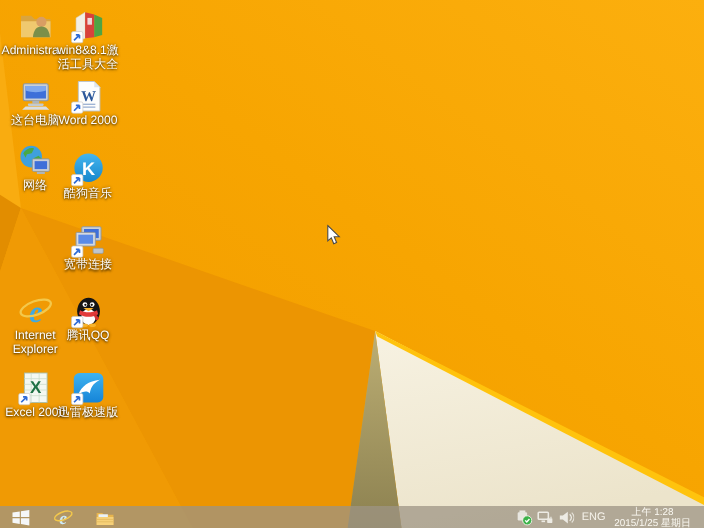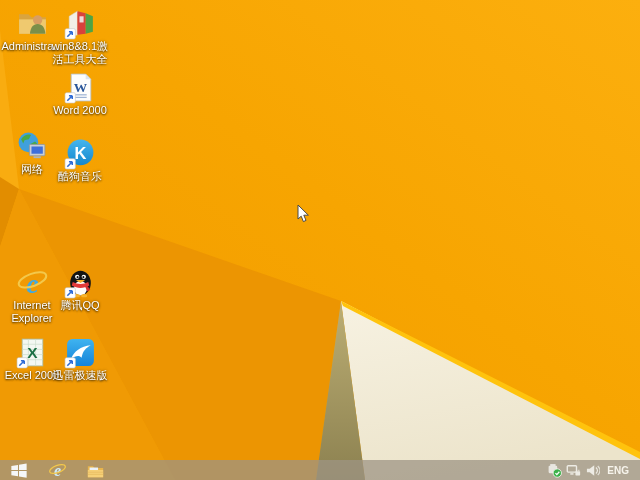--- a/index.html
+++ b/index.html
@@ -9,21 +9,21 @@
   
   .icon-cell{position:absolute;width:62px;text-align:center;cursor:default;z-index:2;}
   .icon-art{display:block;margin:0 auto;width:33px;height:33px;}
   .icon-label{color:#fff;font-size:11px;line-height:13px;
               text-shadow:0 1px 2px rgba(0,0,0,.7),0 0 3px rgba(0,0,0,.45);
               white-space:nowrap;}
   
   .taskbar{position:absolute;left:0;bottom:0;width:640px;height:20px;
            background:rgba(158,148,132,.75);display:flex;align-items:center;z-index:5;}
   .tb-btn{width:38px;height:20px;display:flex;align-items:center;justify-content:center;}
-  .tray{margin-left:auto;display:flex;align-items:center;padding-right:5px;font-weight:bold;}
+  .tray{margin-left:auto;display:flex;align-items:center;padding-right:12px;}
   .tray-icon{width:15px;height:15px;margin:0 2px;display:block;}
   .lang{color:#F7F4EC;font-size:10px;margin:0 6px 0 5px;}
   .clock{color:#FBF9F2;font-size:9px;line-height:10px;text-align:center;margin-left:2px;min-width:68px;}
   .cursor{position:absolute;left:297px;top:204px;z-index:4;}
 </style>
 </head>
 <body>
 
 <div class="screen">
 
@@ -70,20 +70,32 @@
       <polygon points="13,4 21,6 21,26 13,27" fill="#D8423C"></polygon>
       <rect x="15" y="9" width="4" height="6" fill="#F5F5F5" opacity="0.85"></rect>
       <polygon points="21,6 28,9 28,24 21,26" fill="#4FA345"></polygon>
       <rect x="1" y="21" width="10" height="10" rx="1.5" fill="#fff" stroke="#C8C8C8" stroke-width="0.6"></rect>
       <path d="M3.2 28.8L8 24M8 24H4.8M8 24v3.2" stroke="#2E6BD6" stroke-width="1.5" fill="none"></path>
     </svg>
     <div class="icon-label">win8&amp;8.1激</div>
     <div class="icon-label">活工具大全</div>
   </div>
 
+  <div class="icon-cell" style="left:1px;top:71px">
+    <svg class="icon-art" viewBox="0 0 32 32">
+      <rect x="5" y="5" width="22" height="15" rx="1.5" fill="#C9CFD6" stroke="#8E979E" stroke-width="1"></rect>
+      <rect x="7" y="7" width="18" height="11" fill="#3E6FD9"></rect>
+      <path d="M7 7h18v4c-6 2-12 2-18 0z" fill="#7FA8EE"></path>
+      <rect x="13" y="20" width="6" height="2.5" fill="#AEB5BB"></rect>
+      <rect x="9" y="22.5" width="14" height="2" rx="1" fill="#C4CAD0"></rect>
+      <path d="M4 28l3-3h18l3 3z" fill="#DADEE2"></path>
+    </svg>
+    <div class="icon-label">这台电脑</div>
+    <div class="icon-label"></div>
+  </div>
 
   <div class="icon-cell" style="left:49px;top:71px">
     <svg class="icon-art" viewBox="0 0 32 32">
       <path d="M7 3h14l5 5v21H7z" fill="#FDFDFB" stroke="#B9C3CF" stroke-width="0.8"></path>
       <path d="M21 3l5 5h-5z" fill="#DCE4EC"></path>
       <text x="16" y="20" font-size="13" font-weight="bold" fill="#2B579A" text-anchor="middle" font-family="'Liberation Serif',serif">W</text>
       <rect x="10" y="22.5" width="12" height="1.2" fill="#9FB4D4"></rect>
       <rect x="10" y="25" width="12" height="1.2" fill="#9FB4D4"></rect>
       <rect x="1" y="21" width="10" height="10" rx="1.5" fill="#fff" stroke="#C8C8C8" stroke-width="0.6"></rect>
       <path d="M3.2 28.8L8 24M8 24H4.8M8 24v3.2" stroke="#2E6BD6" stroke-width="1.5" fill="none"></path>
@@ -116,20 +128,33 @@
       <circle cx="16" cy="15" r="12.5" fill="url(#kg1)"></circle>
       <text x="16" y="21" font-size="16" font-weight="bold" fill="#fff" text-anchor="middle">K</text>
       <rect x="1" y="21" width="10" height="10" rx="1.5" fill="#fff" stroke="#C8C8C8" stroke-width="0.6"></rect>
       <path d="M3.2 28.8L8 24M8 24H4.8M8 24v3.2" stroke="#2E6BD6" stroke-width="1.5" fill="none"></path>
     </svg>
     <div class="icon-label">酷狗音乐</div>
     <div class="icon-label"></div>
   </div>
 
 
+  <div class="icon-cell" style="left:49px;top:202px">
+    <svg class="icon-art" viewBox="0 0 32 32">
+      <rect x="10" y="4" width="17" height="12" rx="1" fill="#C9CFD6" stroke="#8E979E" stroke-width="0.8"></rect>
+      <rect x="12" y="6" width="13" height="8" fill="#3E6FD9"></rect>
+      <rect x="5" y="9" width="17" height="12" rx="1" fill="#D4D9DF" stroke="#8E979E" stroke-width="0.8"></rect>
+      <rect x="7" y="11" width="13" height="8" fill="#5A8BE8"></rect>
+      <rect x="20" y="23" width="9" height="4.5" rx="1" fill="#BFC5CB" stroke="#8E979E" stroke-width="0.6"></rect>
+      <rect x="1" y="21" width="10" height="10" rx="1.5" fill="#fff" stroke="#C8C8C8" stroke-width="0.6"></rect>
+      <path d="M3.2 28.8L8 24M8 24H4.8M8 24v3.2" stroke="#2E6BD6" stroke-width="1.5" fill="none"></path>
+    </svg>
+    <div class="icon-label">宽带连接</div>
+    <div class="icon-label"></div>
+  </div>
 
   <div class="icon-cell" style="left:1px;top:266px">
     <svg class="icon-art" viewBox="0 0 32 32">
       <text x="16" y="26" font-size="27" font-style="italic" font-weight="bold" fill="#3FAAE4" text-anchor="middle" font-family="'Liberation Serif',serif">e</text>
       <ellipse cx="16" cy="13.5" rx="14" ry="6" fill="none" stroke="#F3C84B" stroke-width="2" transform="rotate(-20 16 13.5)"></ellipse>
     </svg>
     <div class="icon-label">Internet</div>
     <div class="icon-label">Explorer</div>
   </div>
 
@@ -223,16 +248,20 @@
         <rect x="4" y="9.5" width="3" height="1.4" fill="#EDEBE4"></rect>
         <rect x="8.8" y="7.6" width="4.4" height="4" rx="0.6" fill="#EDEBE4"></rect>
         <path d="M10 7.6v-1.2M12 7.6v-1.2" stroke="#EDEBE4" stroke-width="1"></path>
       </svg>
       <svg class="tray-icon" viewBox="0 0 14 14">
         <path d="M1.8 5.3h2.6L8.6 2v10L4.4 8.7H1.8z" fill="#EDEBE4"></path>
         <path d="M10.2 4.2c1.9 1.9 1.9 3.7 0 5.6" stroke="#EDEBE4" stroke-width="1.1" fill="none"></path>
         <path d="M11.9 2.8c2.8 2.8 2.8 5.6 0 8.4" stroke="#EDEBE4" stroke-width="1.1" fill="none" opacity="0.85"></path>
       </svg>
       <div class="lang">ENG</div>
+      <div class="clock">
+        <div>上午 1:28</div>
+        <div>2015/1/25 星期日</div>
+      </div>
     </div>
   </div>
 
 </div>
 
 </body></html>

